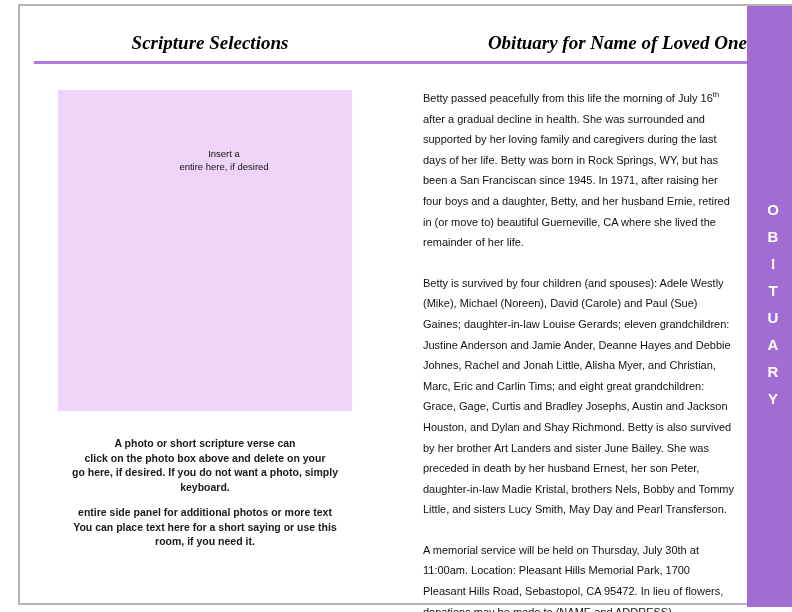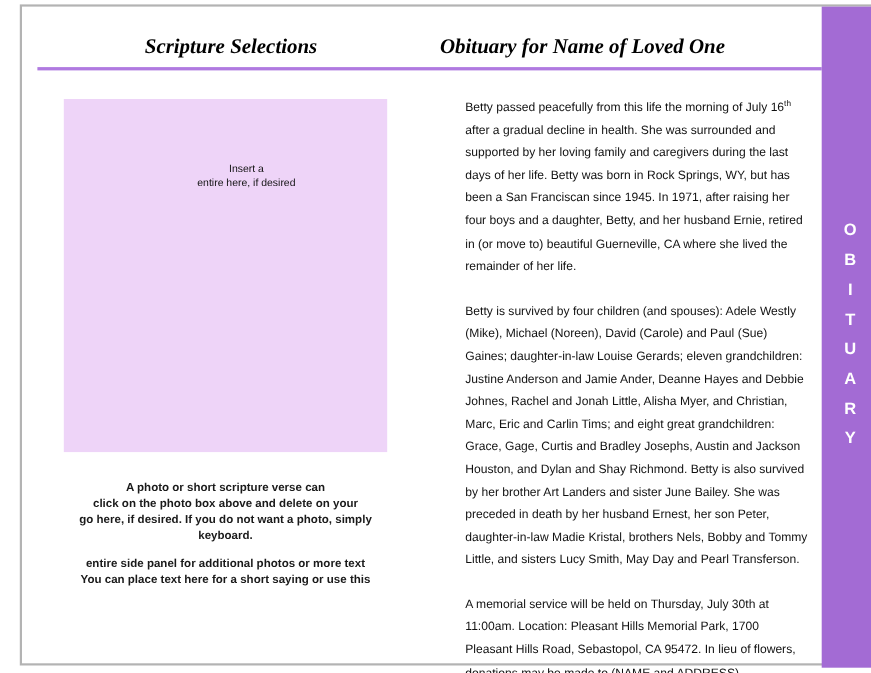--- a/index.html
+++ b/index.html
@@ -65,21 +65,21 @@
     position: absolute;
     top: 26px;
     font-family: "Liberation Serif", serif;
     font-weight: bold;
     font-style: italic;
     font-size: 19px;
     color: #000000;
     white-space: nowrap;
   }
   .hdr-left  { left: 0px;   width: 380px; text-align: center; }
-  .hdr-right { left: 380px; width: 347px; text-align: left; }
+  .hdr-right { left: 380px; width: 347px; text-align: right; }
 
   .hdr-rule {
     position: absolute;
     left: 14px;
     top: 55px;
     width: 713px;
     height: 3px;
     background: #b07ae0;
   }
 
@@ -176,20 +176,21 @@
     <div class="left-caption cap1">
       <span>A photo or short scripture verse can</span>
       <span>click on the photo box above and delete on your</span>
       <span>go here, if desired. If you do not want a photo, simply</span>
       <span>keyboard.</span>
     </div>
 
     <div class="left-caption cap2">
       <span>entire side panel for additional photos or more text</span>
       <span>You can place text here for a short saying or use this</span>
+      <span>room, if you need it.</span>
     </div>
 
   </div>
 
   <div class="right-col">
     <div class="obit-body">
       <p class="obit-para"><span>Betty passed peacefully from this life the morning of July 16</span><sup>th</sup><span> after a gradual decline in health.  She was surrounded and supported by her loving family and caregivers during the last days of her life.  Betty was born in Rock Springs, WY, but has been a San Franciscan since 1945.  In 1971, after raising her four boys and a daughter, Betty, and her husband Ernie, retired in (or move to) beautiful Guerneville, CA where she lived the remainder of her life.</span></p>
       <p class="obit-para">Betty is survived by four children (and spouses): Adele Westly (Mike), Michael (Noreen), David (Carole) and Paul (Sue) Gaines;  daughter-in-law Louise Gerards;  eleven grandchildren: Justine Anderson and Jamie Ander, Deanne Hayes and Debbie Johnes, Rachel and Jonah Little, Alisha Myer, and Christian, Marc, Eric and Carlin Tims;  and eight great grandchildren: Grace, Gage, Curtis and Bradley Josephs, Austin and Jackson Houston, and Dylan and Shay Richmond.  Betty is also survived by her brother Art Landers and sister June Bailey.  She was preceded in death by her husband Ernest, her son Peter, daughter-in-law Madie Kristal, brothers Nels, Bobby and Tommy Little, and sisters Lucy Smith, May Day and Pearl Transferson.</p>
       <p class="obit-para">A memorial service will be held on Thursday, July 30th at 11:00am.  Location:  Pleasant Hills Memorial Park, 1700 Pleasant Hills Road, Sebastopol, CA 95472.  In lieu of flowers, donations may be made to (NAME and ADDRESS).</p>
     </div>

